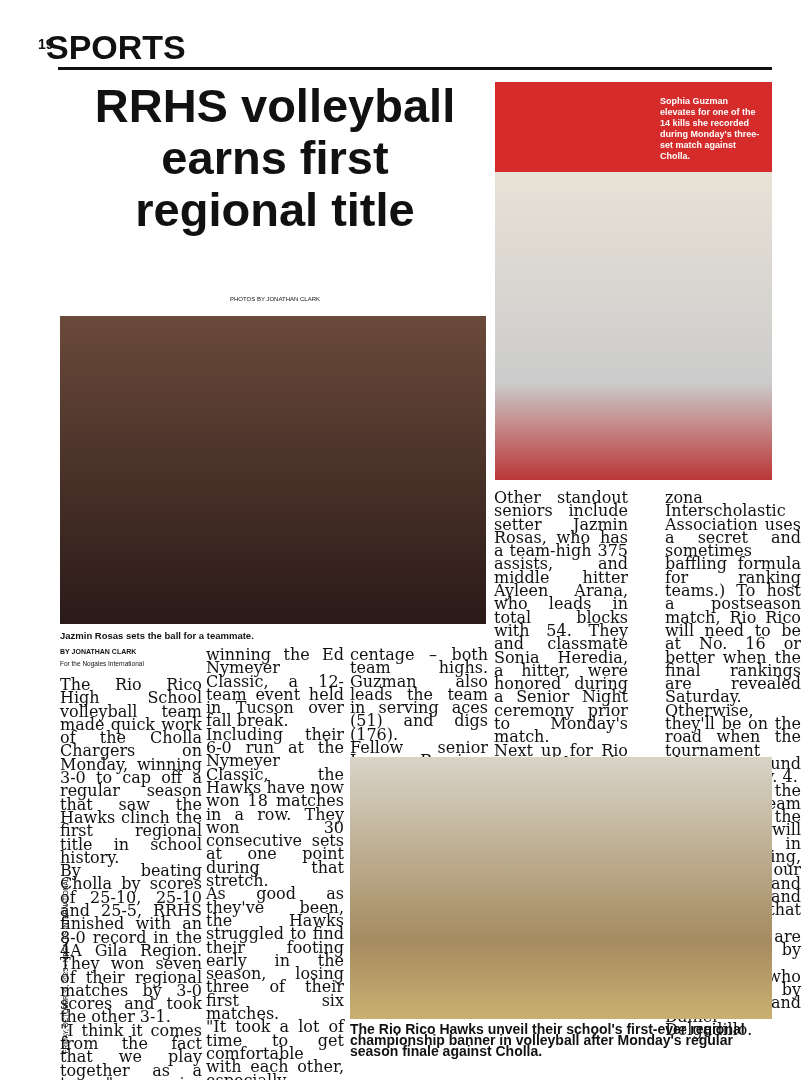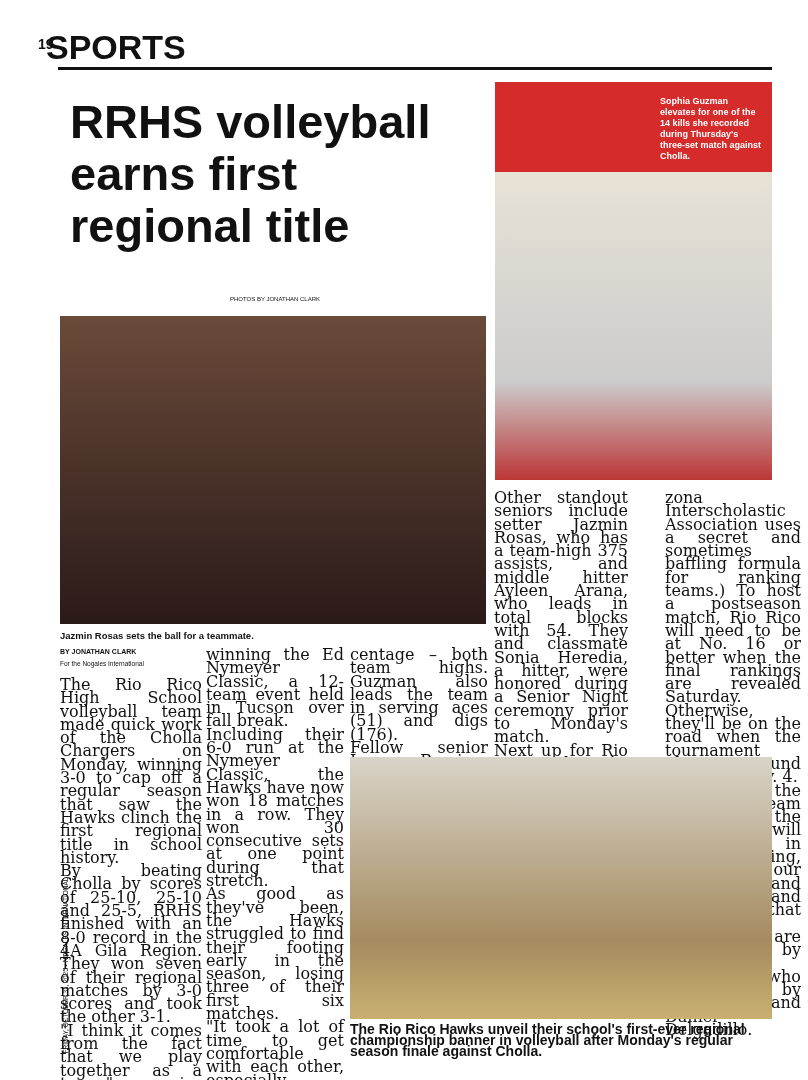--- a/index.html
+++ b/index.html
@@ -1,19 +1,19 @@
 <!DOCTYPE html>
 <html><head>
 <meta charset="utf-8">
 <style>
 body{margin:0;width:808px;height:1080px;background:#fff;font-family:"DejaVu Serif",serif;position:relative;overflow:hidden;color:#111}
 .pn{position:absolute;left:38px;top:36px;font:bold 14px "Liberation Sans",sans-serif}
 .sec{position:absolute;left:46px;top:28px;font:bold 34px "Liberation Sans",sans-serif}
 .rule{position:absolute;left:58px;top:67px;width:714px;height:3px;background:#111}
-.hl{position:absolute;left:70px;top:96px;width:410px;text-align:left;font:bold 47px/52px "Liberation Sans",sans-serif}
+.hl{position:absolute;left:70px;top:80px;width:410px;text-align:center;font:bold 47px/52px "Liberation Sans",sans-serif}
 .credit{position:absolute;left:190px;top:296px;font:6px "Liberation Sans",sans-serif;width:170px;text-align:center}
 .photo{position:absolute}
 .p1{left:60px;top:316px;width:426px;height:308px;background:linear-gradient(#6a4a3a,#2a1a18)}
 .p2{left:495px;top:82px;width:277px;height:398px;background:linear-gradient(#d52b2b 0,#d52b2b 90px,#e8e2d6 90px,#ccc 300px,#b33 400px)}
 .p3{left:350px;top:757px;width:422px;height:262px;background:linear-gradient(#d8d4c8,#a58b60 70%,#c9b070)}
 .pcap{position:absolute;left:660px;top:96px;width:105px;color:#fff;font:bold 9px/11px "Liberation Sans",sans-serif}
 .cap{position:absolute;font:bold 9.5px/12px "Liberation Sans",sans-serif}
 .col{position:absolute;font-size:16px;line-height:13.3px;text-align:justify;white-space:pre-line}
 .by{position:absolute;left:60px;top:648px;font:bold 7px "Liberation Sans",sans-serif}
 .bysub{position:absolute;left:60px;top:660px;font:6.5px "Liberation Sans",sans-serif}
@@ -22,21 +22,21 @@
 </head>
 <body>
 
 <div class="pn">19</div>
 <div class="sec">SPORTS</div>
 <div class="rule"></div>
 <div class="hl">RRHS volleyball earns first regional title</div>
 <div class="credit">PHOTOS BY JONATHAN CLARK</div>
 <div class="photo p1"></div>
 <div class="photo p2"></div>
-<div class="pcap">Sophia Guzman elevates for one of the 14 kills she recorded during Thursday's three-set match against Cholla.</div>
+<div class="pcap">Sophia Guzman elevates for one of the 14 kills she recorded during Monday's three-set match against Cholla.</div>
 <div class="cap" style="left:60px;top:630px">Jazmin Rosas sets the ball for a teammate.</div>
 <div class="by">BY JONATHAN CLARK</div>
 <div class="bysub">For the Nogales International</div>
 <div class="col" style="left:60px;top:678px;width:142px">  The Rio Rico High School volleyball team made quick work of the Cholla Chargers on Monday, winning 3-0 to cap off a regular season that saw the Hawks clinch the first regional title in school history.
   By beating Cholla by scores of 25-10, 25-10 and 25-5, RRHS finished with an 8-0 record in the 4A Gila Region. They won seven of their regional matches by 3-0 scores and took the other 3-1.
   "I think it comes from the fact that we play together as a team," senior hitter Sophia Guzman said when asked to explain the Hawks' dominance. "We trust in each other on the court and we've just put all of our faith in God."
   Rio Rico went 15-3 overall in postseason-qualifying matches. They also played in a pair of midseason tournaments, posting a combined record of 8-2-1 and</div>
 <div class="col" style="left:206px;top:648px;width:138px">winning the Ed Nymeyer Classic, a 12-team event held in Tucson over fall break.
   Including their 6-0 run at the Nymeyer Classic, the Hawks have now won 18 matches in a row. They won 30 consecutive sets at one point during that stretch.
   As good as they've been, the Hawks struggled to find their footing early in the season, losing three of their first six matches.

